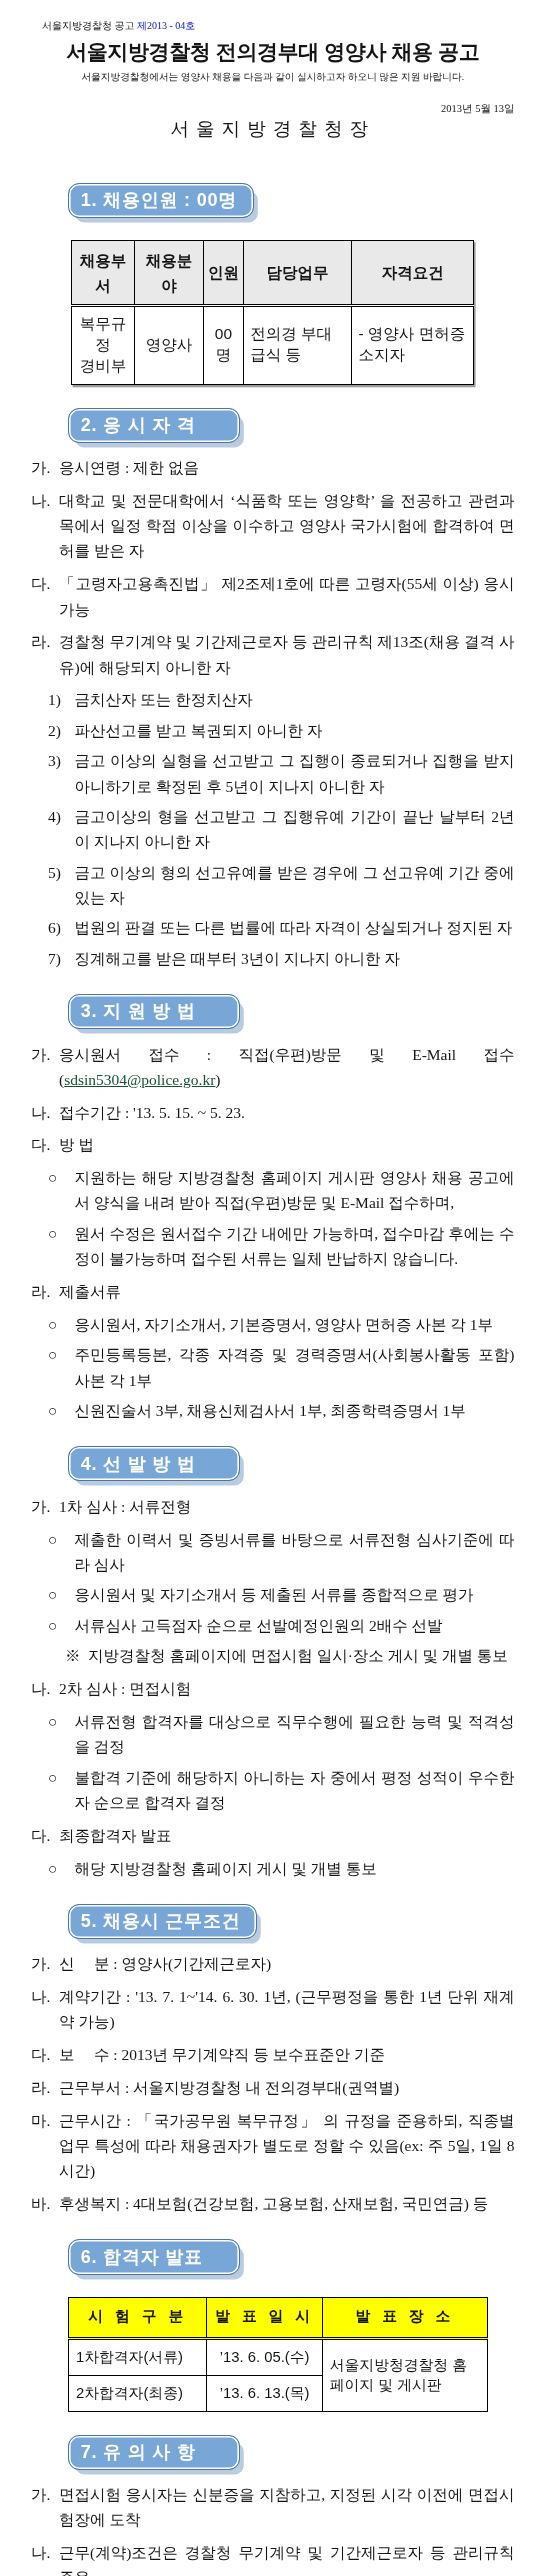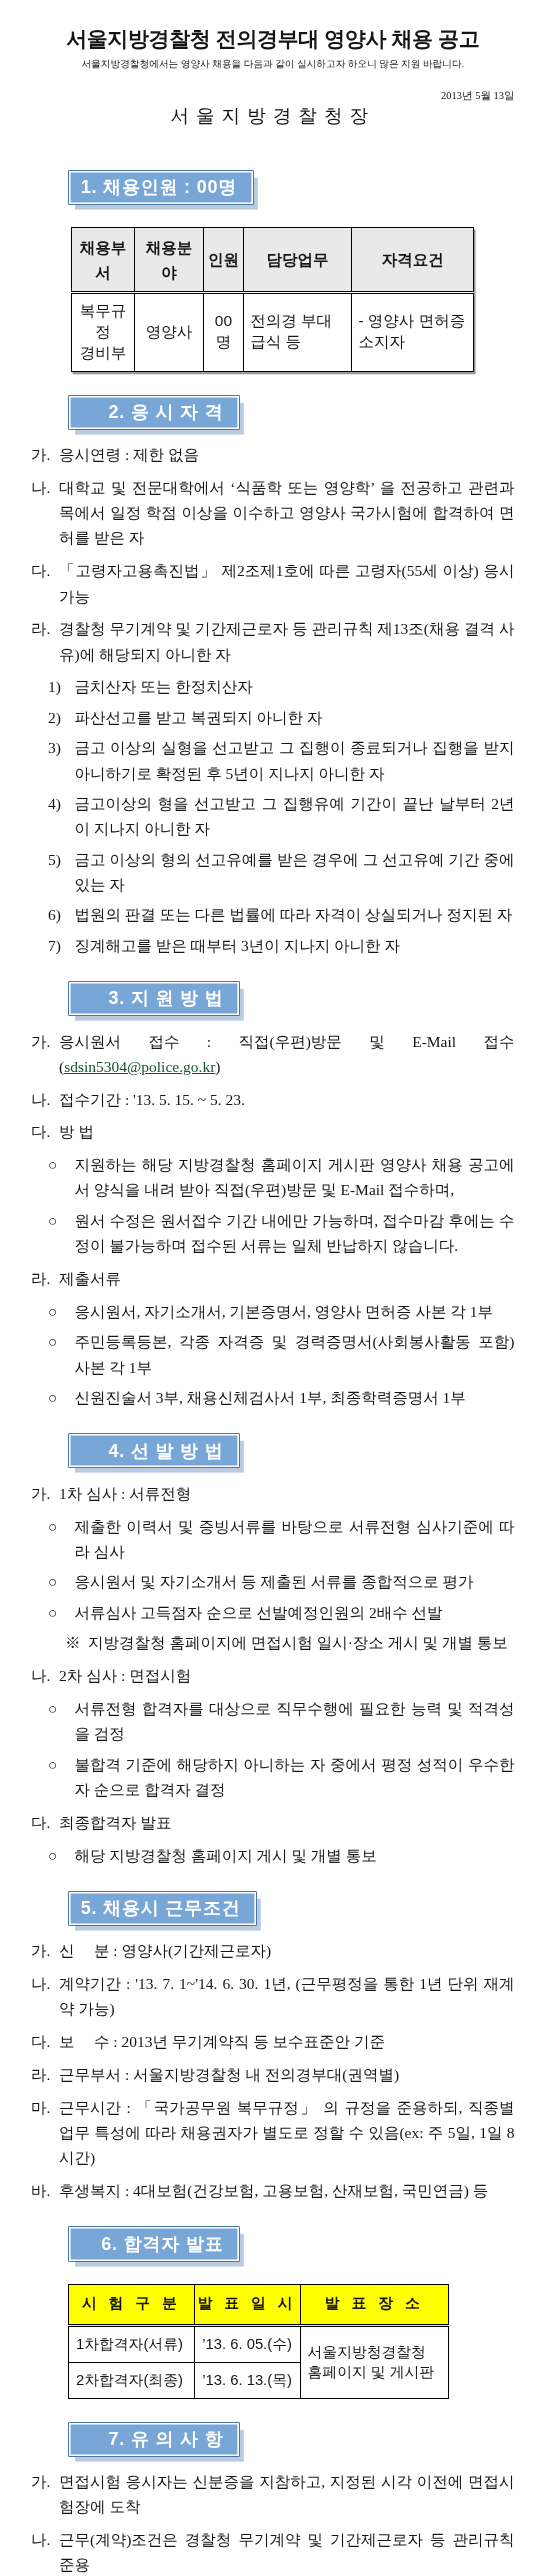--- a/index.html
+++ b/index.html
@@ -19,26 +19,25 @@
   }
   .doc-subtitle{text-align:center;font-size:9.7px;margin-top:5.4px;line-height:1.3;}
   .doc-date{text-align:right;font-size:10.5px;margin-top:18.6px;line-height:1.3;}
   .doc-issuer{
     text-align:center;font-size:18.6px;letter-spacing:7px;margin-top:1px;
     font-weight:500;line-height:1.3;
   }
   
   .box{
     display:inline-block;margin-left:37px;min-width:172px;box-sizing:border-box;
-    background:#78a6d7;border:1.6px solid #49779f;border-radius:1px;
+    background:#78a6d7;border:1.6px solid #49779f;border-radius:11px;
     box-shadow: inset 0 0 0 1.6px #ffffff, 5.4px 6.2px 0 -1.6px #b9cbe0;
     color:#ffffff;font-weight:bold;font-size:18px;letter-spacing:0.8px;
     padding:5.4px 15.5px 5.4px 11.7px;line-height:1.25;
     font-family:"Liberation Sans","DejaVu Sans",sans-serif;
-    text-align:right;
   }
   .sec{margin-top:23px;}
   .sec-first{margin-top:42px;}
   
   .list{margin-top:12.4px;}
   .item{display:flex;margin:7.8px 0;text-align:justify;}
   .item .lbl{flex:0 0 28px;}
   .item .txt{flex:1;}
   .lv2{padding-left:17px;margin:5.4px 0;}
   .lv2 .lbl{flex:0 0 26.4px;}
@@ -56,39 +55,40 @@
     border:0.8px solid #000;border-bottom:3.1px double #000;
   }
   .t1 td{
     font-size:15.5px;padding:7px 4.7px;border:0.8px solid #000;text-align:center;
     line-height:1.35;
   }
   .t1 td.pre{white-space:pre-line;}
   .t1 td.left{text-align:left;padding-left:6.2px;}
   
   .t2{
-    border-collapse:collapse;width:381px;margin:22px 0 0 37px;
+    border-collapse:collapse;width:420px;margin:22px 0 0 37px;
     border:1.6px solid #000;
     font-family:"Liberation Sans","DejaVu Sans",sans-serif;
   }
   .t2 th{
     background:#ffff00;font-weight:bold;font-size:14.8px;letter-spacing:3.9px;
     padding:7.8px 1.6px;border:0.8px solid #000;border-bottom:3.1px double #000;
   }
   .t2 td{
     font-size:14.8px;padding:7px 7px;border:0.8px solid #000;line-height:1.4;
   }
   .t2 td.c{text-align:center;}
   .t2 td.l{text-align:left;}
 </style>
 </head>
 <body>
 
 <div class="page">
 
+  <div class="notice-line"><span>서울지방경찰청 공고 </span><span class="notice-no">제2013 - 04호</span></div>
   <div class="doc-title">서울지방경찰청 전의경부대 영양사 채용 공고</div>
   <div class="doc-subtitle">서울지방경찰청에서는 영양사 채용을 다음과 같이 실시하고자 하오니 많은 지원 바랍니다.</div>
   <div class="doc-date">2013년 5월 13일</div>
   <div class="doc-issuer">서울지방경찰청장</div>
 
   <div class="sec sec-first">
     <div class="box">1. 채용인원 : 00명</div>
     <table class="t1">
       <colgroup>
           <col style="width:74px">

